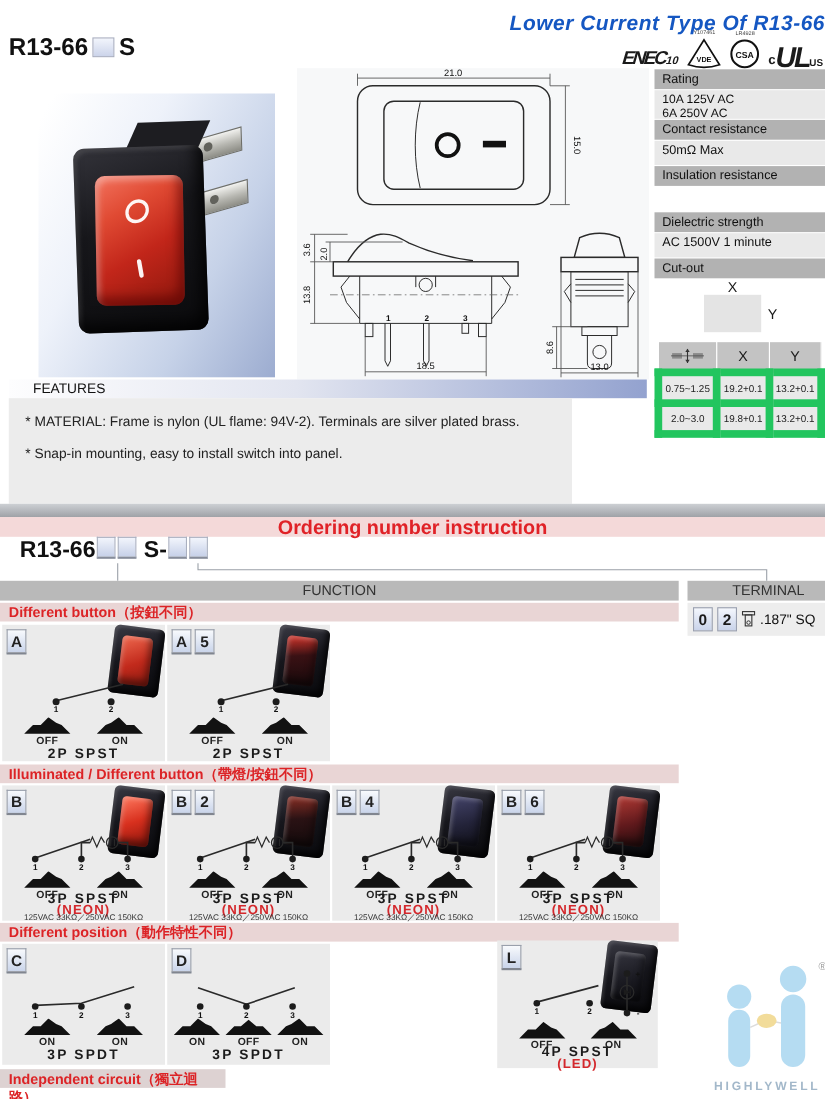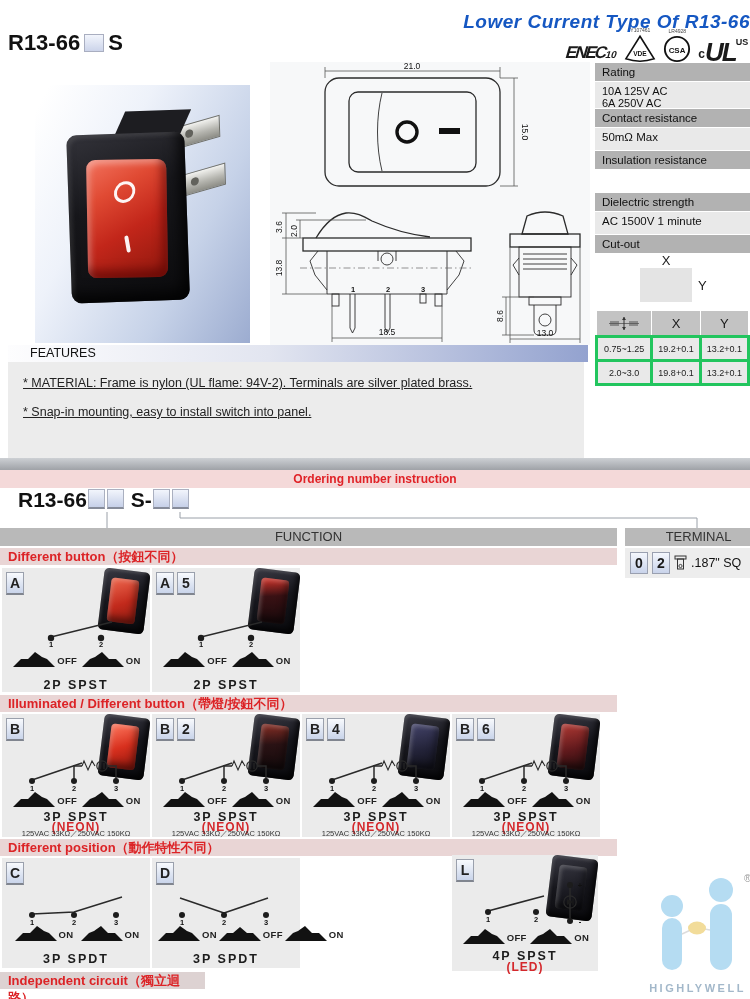--- a/index.html
+++ b/index.html
@@ -18,21 +18,21 @@
   .cert-enec{transform:skewX(-16deg);font-weight:bold;font-size:17px;letter-spacing:-2px;white-space:nowrap;}
   .enec-10{font-size:10px;letter-spacing:0;margin-left:1px;}
   .cert-num{font-size:5px;color:#444;text-align:center;margin-bottom:1px;}
   .vde-svg{width:32px;height:29px;display:block;}
   .csa-svg{width:28px;height:28px;display:block;}
   .vde-txt{font-size:7px;font-weight:bold;fill:#111;text-anchor:middle;}
   .csa-txt{font-size:8.5px;font-weight:bold;fill:#111;text-anchor:middle;}
   .cert-cul{white-space:nowrap;display:flex;align-items:flex-end;}
   .cul-c{font-size:12px;font-weight:bold;margin-bottom:2px;}
   .cul-ul{font-size:26px;font-weight:700;font-style:italic;letter-spacing:-2px;line-height:.85;}
-  .cul-us{font-size:9px;font-weight:bold;margin-bottom:16px;}
+  .cul-us{font-size:9px;font-weight:bold;margin-bottom:1px;}
 
   
   .photo{position:absolute;left:35px;top:85px;width:215px;height:258px;
          background:linear-gradient(118deg,#ffffff 4%,#eef2fa 34%,#c6d2e8 70%,#9cacd0 100%);}
   .sw-wrap{position:absolute;left:26px;top:24px;width:162px;height:212px;transform:rotate(-2deg);}
   .sw-term{position:absolute;width:58px;height:20px;background:linear-gradient(180deg,#f2f2ef,#b6b6b0 55%,#8c8c85);
            border:1px solid #6f6f68;transform:skewY(-14deg);}
   .sw-term::after{content:"";position:absolute;left:24px;top:5px;width:8px;height:8px;border-radius:50%;
            background:#62625c;}
   .sw-top{position:absolute;left:60px;top:2px;width:66px;height:32px;background:#1d1d21;transform:skewX(-26deg);}
@@ -59,35 +59,35 @@
   
   .spec-h{position:absolute;left:595px;width:155px;height:18px;background:#b2b2b2;
           font-size:11.5px;line-height:18px;padding-left:7px;box-sizing:border-box;color:#101010;}
   .spec-v{position:absolute;left:595px;width:155px;background:#e9e9e9;
           font-size:11.5px;padding:3px 0 0 7px;box-sizing:border-box;color:#101010;}
   .cutout-x{position:absolute;left:640px;top:253px;width:52px;text-align:center;font-size:13px;}
   .cutout-rect{position:absolute;left:640px;top:268px;width:52px;height:34px;background:#e4e4e4;}
   .cutout-y{position:absolute;left:698px;top:278px;font-size:13px;}
   .xy-table{position:absolute;left:595px;top:310px;width:155px;border-collapse:collapse;}
   .xy-table th{background:#c3c3c3;height:22px;font-size:13px;font-weight:normal;border:1px solid #fff;}
-  .xy-table td{background:#e9e9e9;height:19px;font-size:9px;text-align:center;border:3px solid #22c55e;color:#222;}
+  .xy-table td{background:#e9e9e9;height:19px;font-size:9px;text-align:center;border:7px solid #22c55e;color:#222;}
   .thk-svg{width:30px;height:13px;display:block;margin:0 auto;}
 
   
   .features-bar{position:absolute;left:8px;top:345px;width:580px;height:17px;
       background:linear-gradient(90deg,#fdfdfe 0%,#e2e5f0 45%,#93a2cf 100%);
       font-size:12.5px;line-height:17px;padding-left:22px;box-sizing:border-box;color:#111;}
-  .features-box{position:absolute;left:8px;top:362px;width:576px;height:96px;background:#ececec;
-      font-size:12.5px;color:#222;padding:7px 0 0 15px;box-sizing:border-box;line-height:29px;text-decoration:underline;}
+  .features-box{position:absolute;left:8px;top:362px;width:512px;height:96px;background:#ececec;
+      font-size:12.5px;color:#222;padding:7px 0 0 15px;box-sizing:border-box;line-height:29px;}
 
   
   .sep-bar{position:absolute;left:0;top:458px;width:750px;height:12px;
       background:linear-gradient(180deg,#cdd0d4,#9fa2a7);}
   .ordering-bar{position:absolute;left:0;top:470px;width:750px;height:18px;background:#f4d9d9;
-      text-align:center;font-size:12px;font-weight:bold;color:#e02227;line-height:18px;}
+      text-align:center;font-size:18px;font-weight:bold;color:#e02227;line-height:18px;}
   .order-code{position:absolute;left:18px;top:488px;height:28px;font-size:21px;font-weight:bold;color:#111;}
   .code-slot{display:inline-block;width:15px;height:17px;background:linear-gradient(180deg,#f2f5fc,#c6d0e8);
       border:1px solid #aab0c0;border-bottom:2px solid #868c9a;vertical-align:-2px;margin:0 1px;}
   .conn-svg{position:absolute;left:0;top:485px;width:750px;height:60px;pointer-events:none;}
 
   .function-bar{position:absolute;left:0;top:528px;width:617px;height:18px;background:#b9b9b9;
       text-align:center;font-size:13px;color:#333;line-height:18px;}
   .terminal-bar{position:absolute;left:625px;top:528px;width:147px;height:18px;background:#b9b9b9;
       text-align:center;font-size:13px;color:#333;line-height:18px;}
   .sec-bar{position:absolute;left:0;height:17px;background:#e9d5d5;color:#dc2326;
@@ -115,21 +115,21 @@
   .ms-b  .ms-rocker{background:linear-gradient(155deg,#ff7a60,#d8301e 50%,#8d150c);}
   .ms-b2 .ms-rocker{background:linear-gradient(170deg,#7a2a22 8%,#2a1214 45%,#120a0b);}
   .ms-b4 .ms-rocker{background:linear-gradient(160deg,#44446a,#232339 55%,#101018);}
   .ms-b6 .ms-rocker{background:linear-gradient(160deg,#b13a34,#60191c 55%,#220c0d);}
   .ms-l  .ms-rocker{background:linear-gradient(160deg,#34343e,#1b1b22 55%,#0c0c10);}
   .circuit{position:absolute;left:2px;}
   .wire{stroke:#2a2a2a;stroke-width:1.5;fill:none;}
   .dot{fill:#1c1c1c;}
   .tnum{font-size:7.5px;font-weight:bold;fill:#111;text-anchor:middle;}
   .rockers{position:absolute;left:0;right:0;display:flex;justify-content:space-around;padding:0 8px;}
-  .rk{display:flex;align-items:center;}
+  .rk{display:flex;flex-direction:column;align-items:center;}
   .rk-svg{width:46px;height:16px;fill:#121212;}
   .st{font-size:9.5px;font-weight:bold;color:#222;margin-top:0px;letter-spacing:.3px;}
   .type-label{position:absolute;left:0;right:0;text-align:center;font-size:12.5px;font-weight:bold;
       letter-spacing:2px;color:#1c1c1c;}
   .sub-label{position:absolute;left:0;right:0;text-align:center;font-size:12px;font-weight:bold;
       letter-spacing:1px;color:#d4282c;}
   .rating-label{position:absolute;left:0;right:0;text-align:center;font-size:7.5px;color:#333;}
 
   
   .logo{position:absolute;left:645px;top:868px;width:105px;height:131px;}

